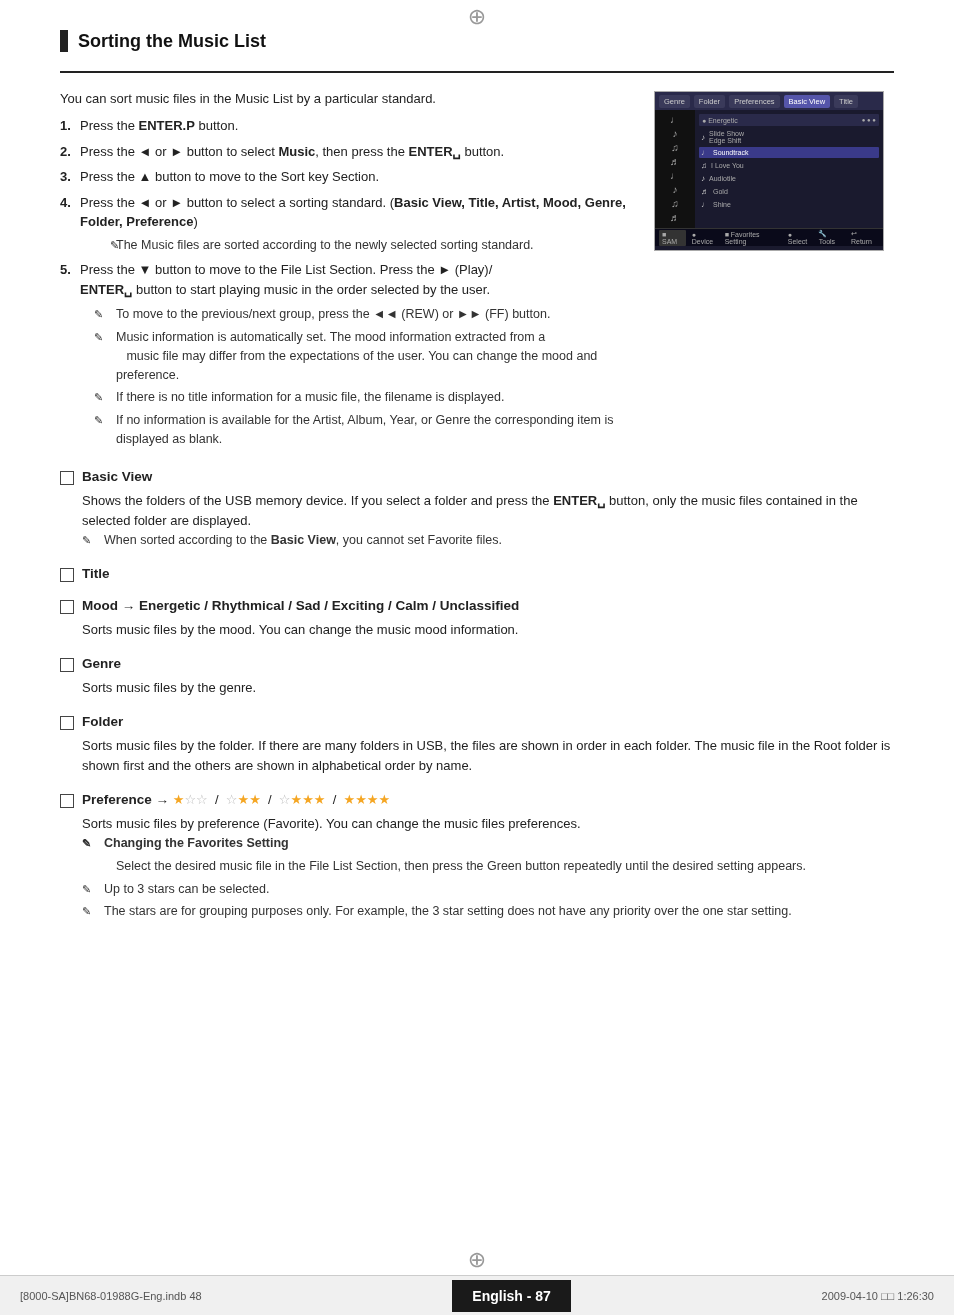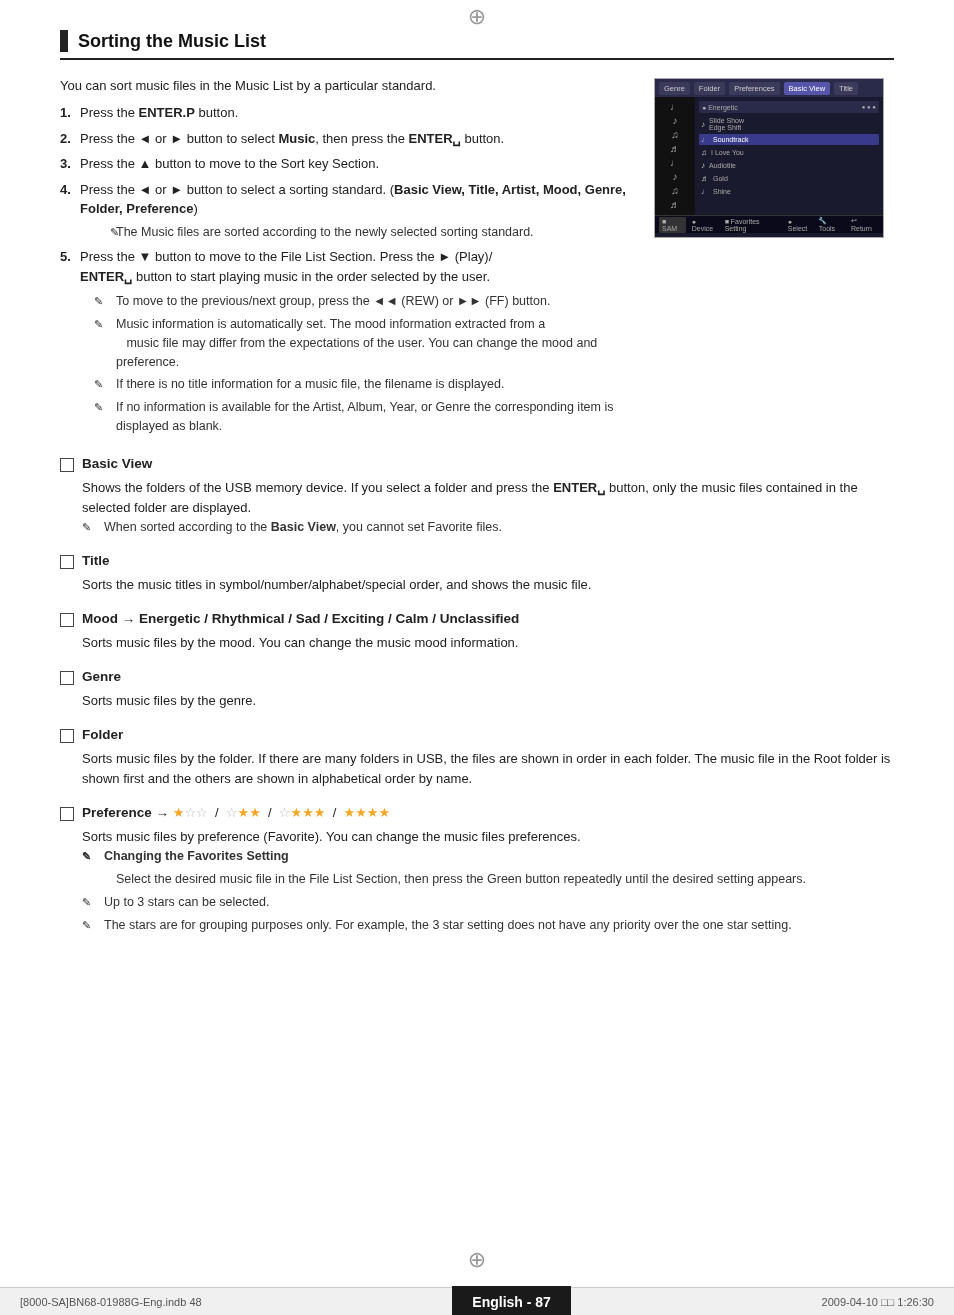--- a/index.html
+++ b/index.html
@@ -24,21 +24,21 @@
     
     .main-content {
       padding: 30px 60px 20px 60px;
     }
 
     
     .section-header {
       display: flex;
       align-items: center;
       border-bottom: 2px solid #222;
-      padding-bottom: 6px;
+      padding-bottom: 19px;
       margin-bottom: 18px;
     }
 
     .section-title-bar {
       width: 8px;
       height: 22px;
       background: #222;
       margin-right: 10px;
       flex-shrink: 0;
     }
@@ -254,21 +254,21 @@
     
     .star-filled { color: #f5a623; }
     .star-empty { color: #bbb; }
 
     
     .page-footer {
       position: absolute;
       bottom: 0;
       left: 0;
       right: 0;
-      height: 28px;
+      height: 40px;
       background: #f0f0f0;
       border-top: 1px solid #ccc;
       display: flex;
       align-items: center;
       justify-content: space-between;
       padding: 0 20px;
       font-size: 11px;
       color: #555;
     }
 
@@ -451,23 +451,20 @@
             When sorted according to the <strong>Basic View</strong>, you cannot set Favorite files.
           </div>
         </div>
       </div>
 
       <div class="subsection">
         <div class="subsection-header">
           <div class="checkbox-icon"></div>
           <span class="subsection-title">Title</span>
         </div>
-        <div class="subsection-body">
-          <p>Sorts the music titles in symbol/number/alphabet/special order, and shows the music file.</p>
-        </div>
       </div>
 
 
       <div class="subsection">
         <div class="subsection-header">
           <div class="checkbox-icon"></div>
           <span class="subsection-title">Mood → Energetic / Rhythmical / Sad / Exciting / Calm / Unclassified</span>
         </div>
         <div class="subsection-body">
           <p>Sorts music files by the mood. You can change the music mood information.</p>

